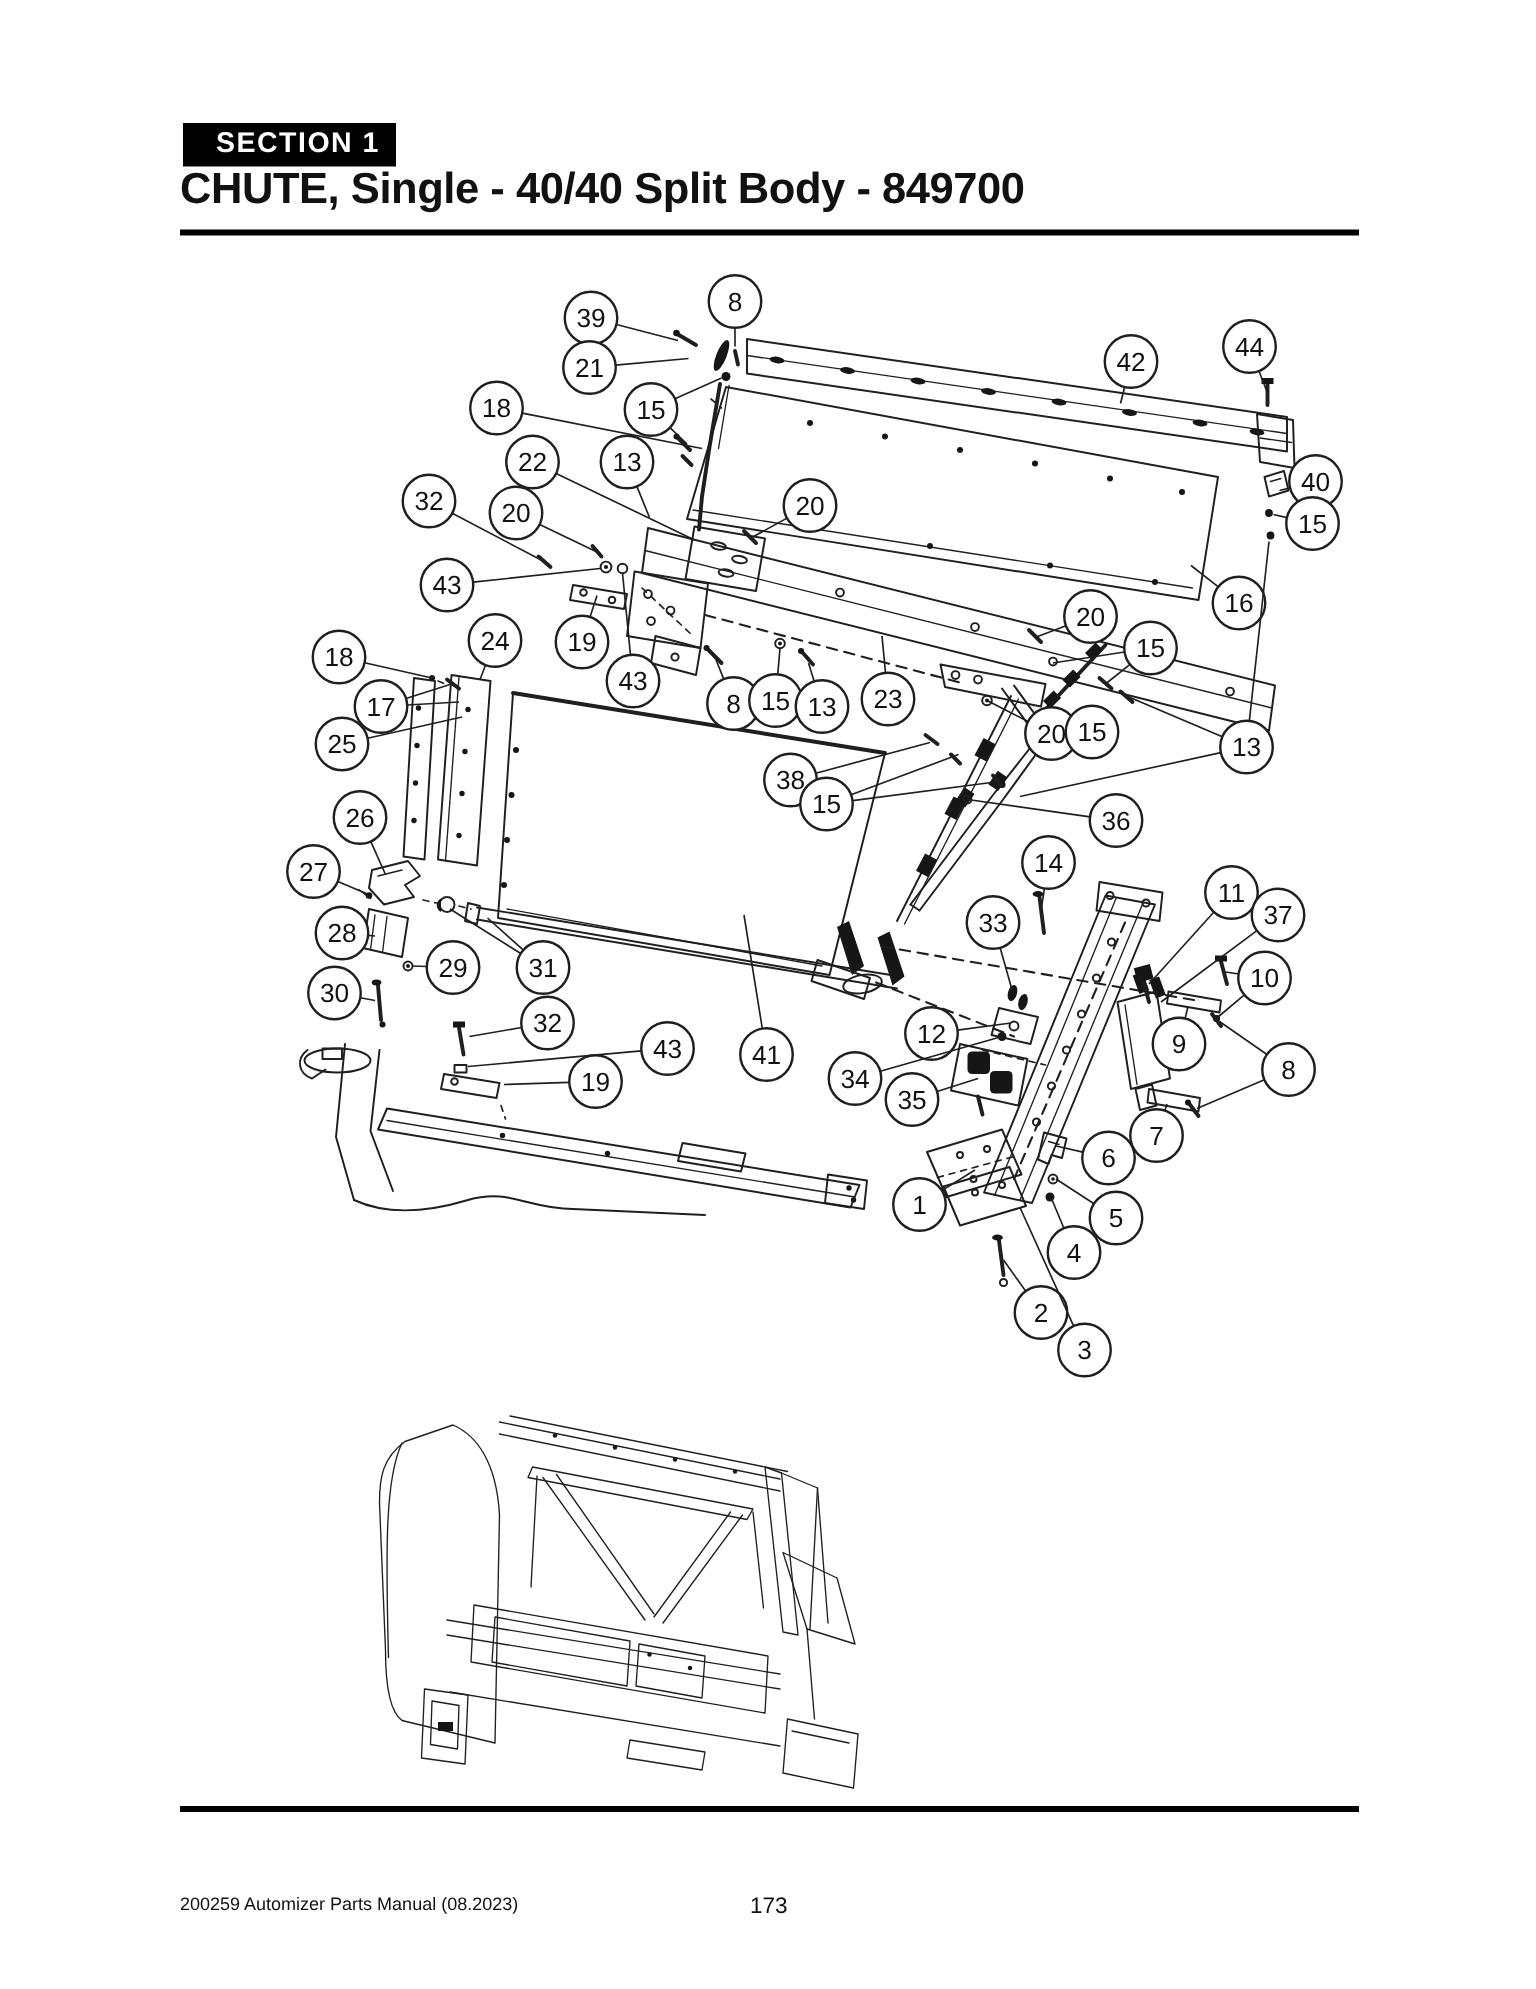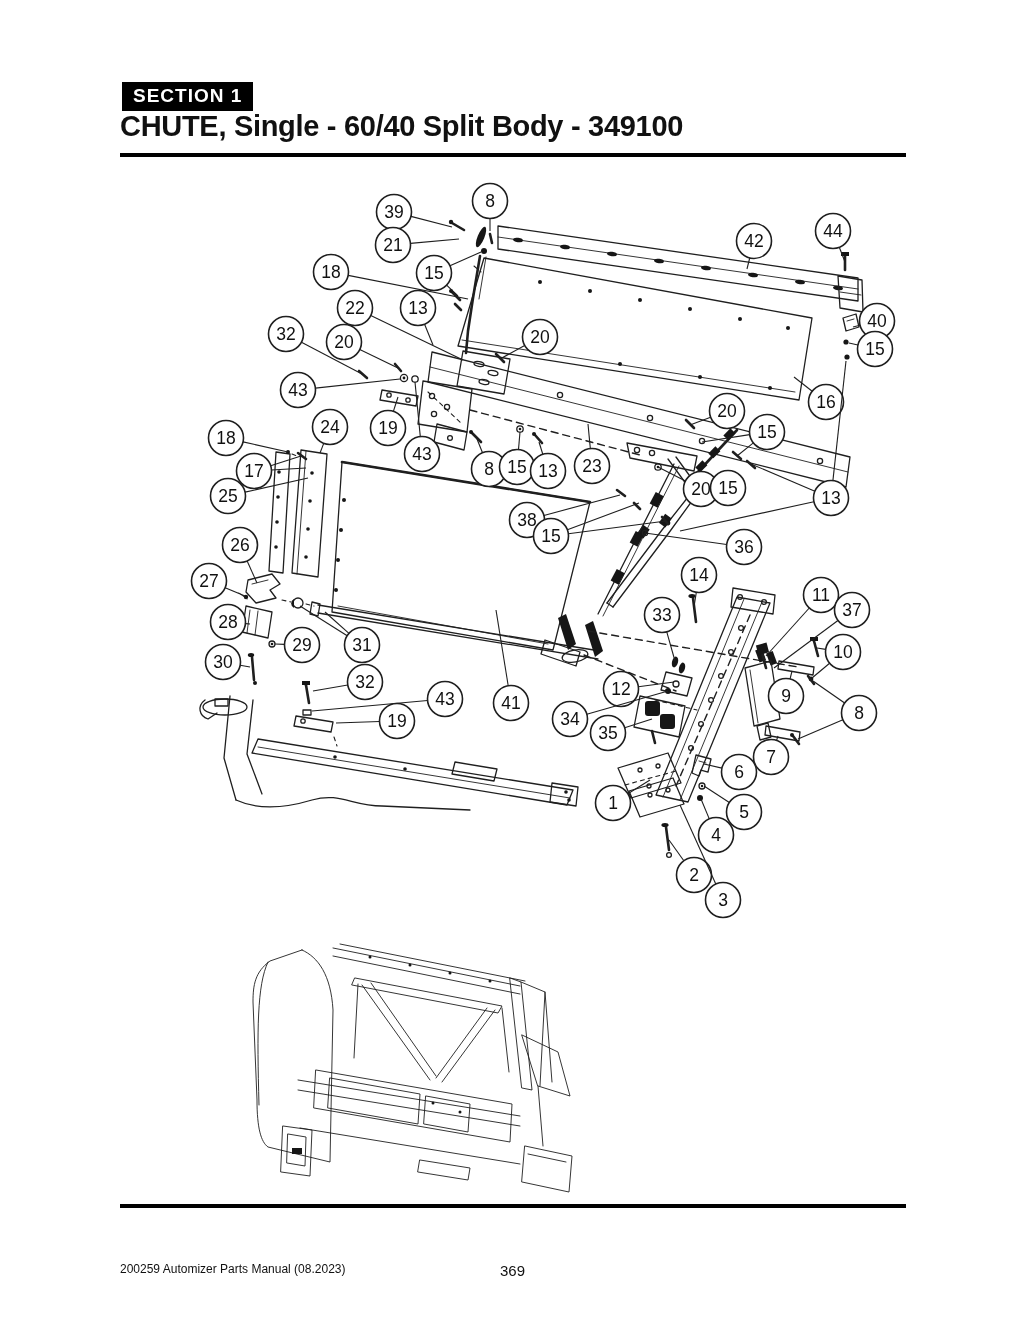--- a/index.html
+++ b/index.html
@@ -1,36 +1,36 @@
 <!DOCTYPE html>
 <html><head>
 <meta charset="utf-8">
 <style>
   html,body{margin:0;padding:0;background:#fff;}
   body{width:1024px;height:1326px;position:relative;font-family:"Liberation Sans",sans-serif;color:#111;overflow:hidden;}
-  .badge{position:absolute;left:122px;top:82px;background:#000;color:#fff;font-size:19px;font-weight:bold;padding:3px 11px 4px 11px;letter-spacing:1px;}
+  .badge{position:absolute;left:122px;top:82px;background:#000;color:#fff;font-size:19px;font-weight:bold;padding:3px 11px 4px 22px;letter-spacing:1px;}
   .title{position:absolute;left:120px;top:110px;font-size:29px;font-weight:bold;letter-spacing:-0.3px;white-space:nowrap;}
   .rule{position:absolute;left:120px;width:786px;height:4px;background:#000;}
   .rule-top{top:153px;}
   .rule-bottom{top:1204px;}
   .footer-left{position:absolute;left:120px;top:1262px;font-size:12px;}
   .footer-page{position:absolute;left:500px;top:1262px;font-size:15px;}
   svg#diagram{position:absolute;left:0;top:0;}
   .art{fill:none;stroke:#1f1f1f;stroke-width:1.3;stroke-linejoin:round;stroke-linecap:round;}
   .thin{stroke-width:0.9;}
   .thick{stroke-width:2.6;}
   .dk{fill:#161616;stroke:none;}
   .dash{stroke-dasharray:7 5;stroke-width:1.4;}
   .dash2{stroke-dasharray:4 4;stroke-width:1.1;}
 </style>
 </head>
 <body>
 
 <div class="badge">SECTION 1</div>
-<div class="title">CHUTE, Single - 60/40 Split Body - 349100</div>
+<div class="title">CHUTE, Single - 40/40 Split Body - 849700</div>
 <div class="rule rule-top"></div>
 
 <svg id="diagram" width="1024" height="1326" viewBox="0 0 1024 1326">
 
   <g class="art">
     <path d="M498 226 L858 278 L858 301 L498 249 Z"></path>
     <path class="thin" d="M498 237 L858 289"></path>
     <ellipse class="dk" cx="518" cy="240" rx="5" ry="2.2" transform="rotate(8 518 240)"></ellipse>
     <ellipse class="dk" cx="565" cy="247" rx="5" ry="2.2" transform="rotate(8 565 247)"></ellipse>
     <ellipse class="dk" cx="612" cy="254" rx="5" ry="2.2" transform="rotate(8 612 254)"></ellipse>
@@ -643,13 +643,13 @@
       <g>
         <line x1="715.7837455232025" y1="884.0571122024239" x2="680" y2="805" stroke="#1f1f1f" stroke-width="1.1"></line>
         <circle cx="723" cy="900" r="17.5" fill="#fff" stroke="#1f1f1f" stroke-width="1.6"></circle>
         <text x="723" y="906" text-anchor="middle" font-size="17.5" fill="#111" font-family="&quot;Liberation Sans&quot;, sans-serif">3</text>
       </g>
     </g>
 </svg>
 
 <div class="rule rule-bottom"></div>
 <div class="footer-left">200259 Automizer Parts Manual (08.2023)</div>
-<div class="footer-page">369</div>
+<div class="footer-page">173</div>
 
 </body></html>

